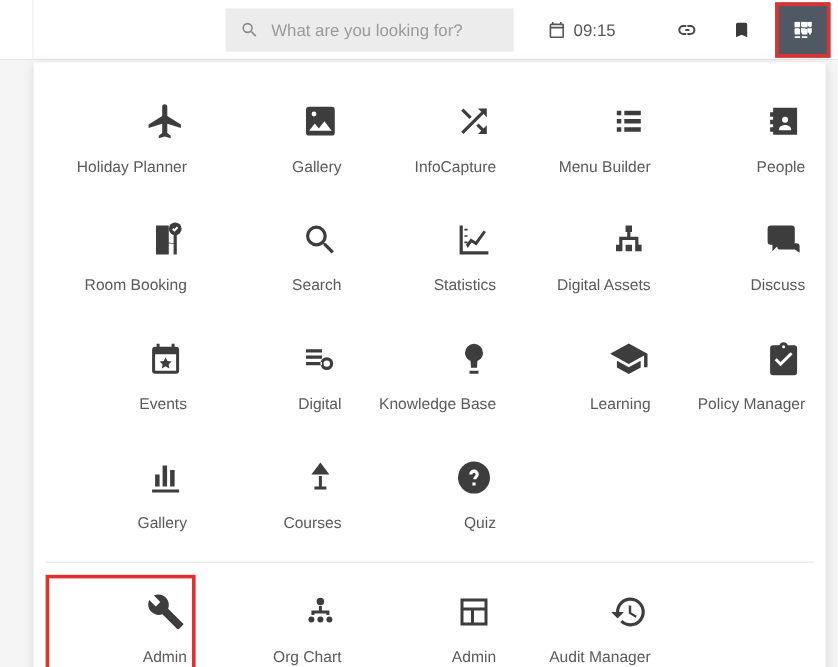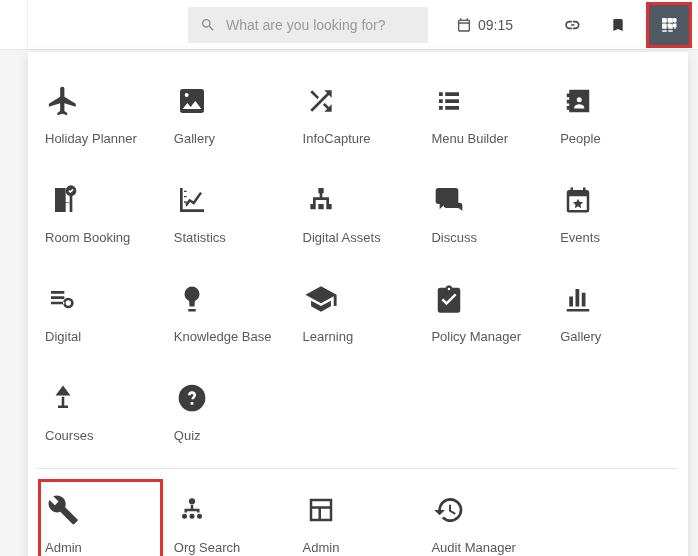--- a/index.html
+++ b/index.html
@@ -92,21 +92,21 @@
       padding: 18px 10px 22px 10px;
     }
     .grid {
       display: grid;
       grid-template-columns: repeat(5, 1fr);
       gap: 6px 4px;
     }
     .grid-item {
       display: flex;
       flex-direction: column;
-      align-items: flex-start;
+      align-items: flex-end;
       justify-content: flex-start;
       padding: 10px 4px 14px 4px;
       cursor: pointer;
       border: 3px solid transparent;
     }
     .grid-item.highlighted {
       border: 3px solid #e03131;
     }
     .app-icon {
       width: 36px;
@@ -225,20 +225,28 @@
             <path d="M6 3v18h8v-7l3 .5V21h2V3h-2v11l-3-.5V3H6zm5 9a1 1 0 100-2 1 1 0 000 2z"></path>
             <circle cx="18" cy="5" r="4" fill="#3d3d3d"></circle>
             <path d="M16.5 5l1 1 2-2" stroke="#fff" stroke-width="1.2" fill="none"></path>
           </svg>
       </div>
       <div class="app-label">Room Booking</div>
     </div>
     <div class="grid-item">
       <div class="app-icon">
         <svg width="32" height="32" viewBox="0 0 24 24" fill="#3d3d3d">
+            <path d="M15.5 14h-.79l-.28-.27A6.471 6.471 0 0016 9.5 6.5 6.5 0 109.5 16c1.61 0 3.09-.59 4.23-1.57l.27.28v.79l5 4.99L20.49 19l-4.99-5zM9.5 14A4.5 4.5 0 1114 9.5 4.5 4.5 0 019.5 14z"></path>
+          </svg>
+      </div>
+      <div class="app-label">Search</div>
+    </div>
+    <div class="grid-item">
+      <div class="app-icon">
+        <svg width="32" height="32" viewBox="0 0 24 24" fill="#3d3d3d">
             <path d="M3 3v18h18v-2H5V3H3zm4 12l3-4 3 2 5-7 1.5 1-6 8.5-3-2L8 17l-1-2z"></path>
             <path d="M6 5h2v1H6zM6 9h2v1H6zM6 13h2v1H6z"></path>
           </svg>
       </div>
       <div class="app-label">Statistics</div>
     </div>
     <div class="grid-item">
       <div class="app-icon">
         <svg width="32" height="32" viewBox="0 0 24 24" fill="#3d3d3d">
             <path d="M10 3h4v4h-4V3zM4 15h4v4H4v-4zm6 0h4v4h-4v-4zm6 0h4v4h-4v-4zM11 7v3h-5v5h2v-3h8v3h2v-5h-5V7h-2z"></path>
@@ -337,21 +345,21 @@
     <div class="grid-item">
       <div class="app-icon">
         <svg width="30" height="30" viewBox="0 0 24 24" fill="#3d3d3d">
             <circle cx="12" cy="5" r="2.5"></circle>
             <path d="M11 8v3H6v3h2v-1h8v1h2v-3h-5V8h-2z"></path>
             <circle cx="6" cy="17" r="2"></circle>
             <circle cx="12" cy="17" r="2"></circle>
             <circle cx="18" cy="17" r="2"></circle>
           </svg>
       </div>
-      <div class="app-label">Org Search</div>
+      <div class="app-label">Org Chart</div>
     </div>
     <div class="grid-item">
       <div class="app-icon">
         <svg width="30" height="30" viewBox="0 0 24 24" fill="#3d3d3d">
             <path d="M3 3h18v18H3V3zm2 2v4h14V5H5zm0 6v8h5v-8H5zm7 0v8h7v-8h-7z"></path>
           </svg>
       </div>
       <div class="app-label">Admin</div>
     </div>
     <div class="grid-item">

